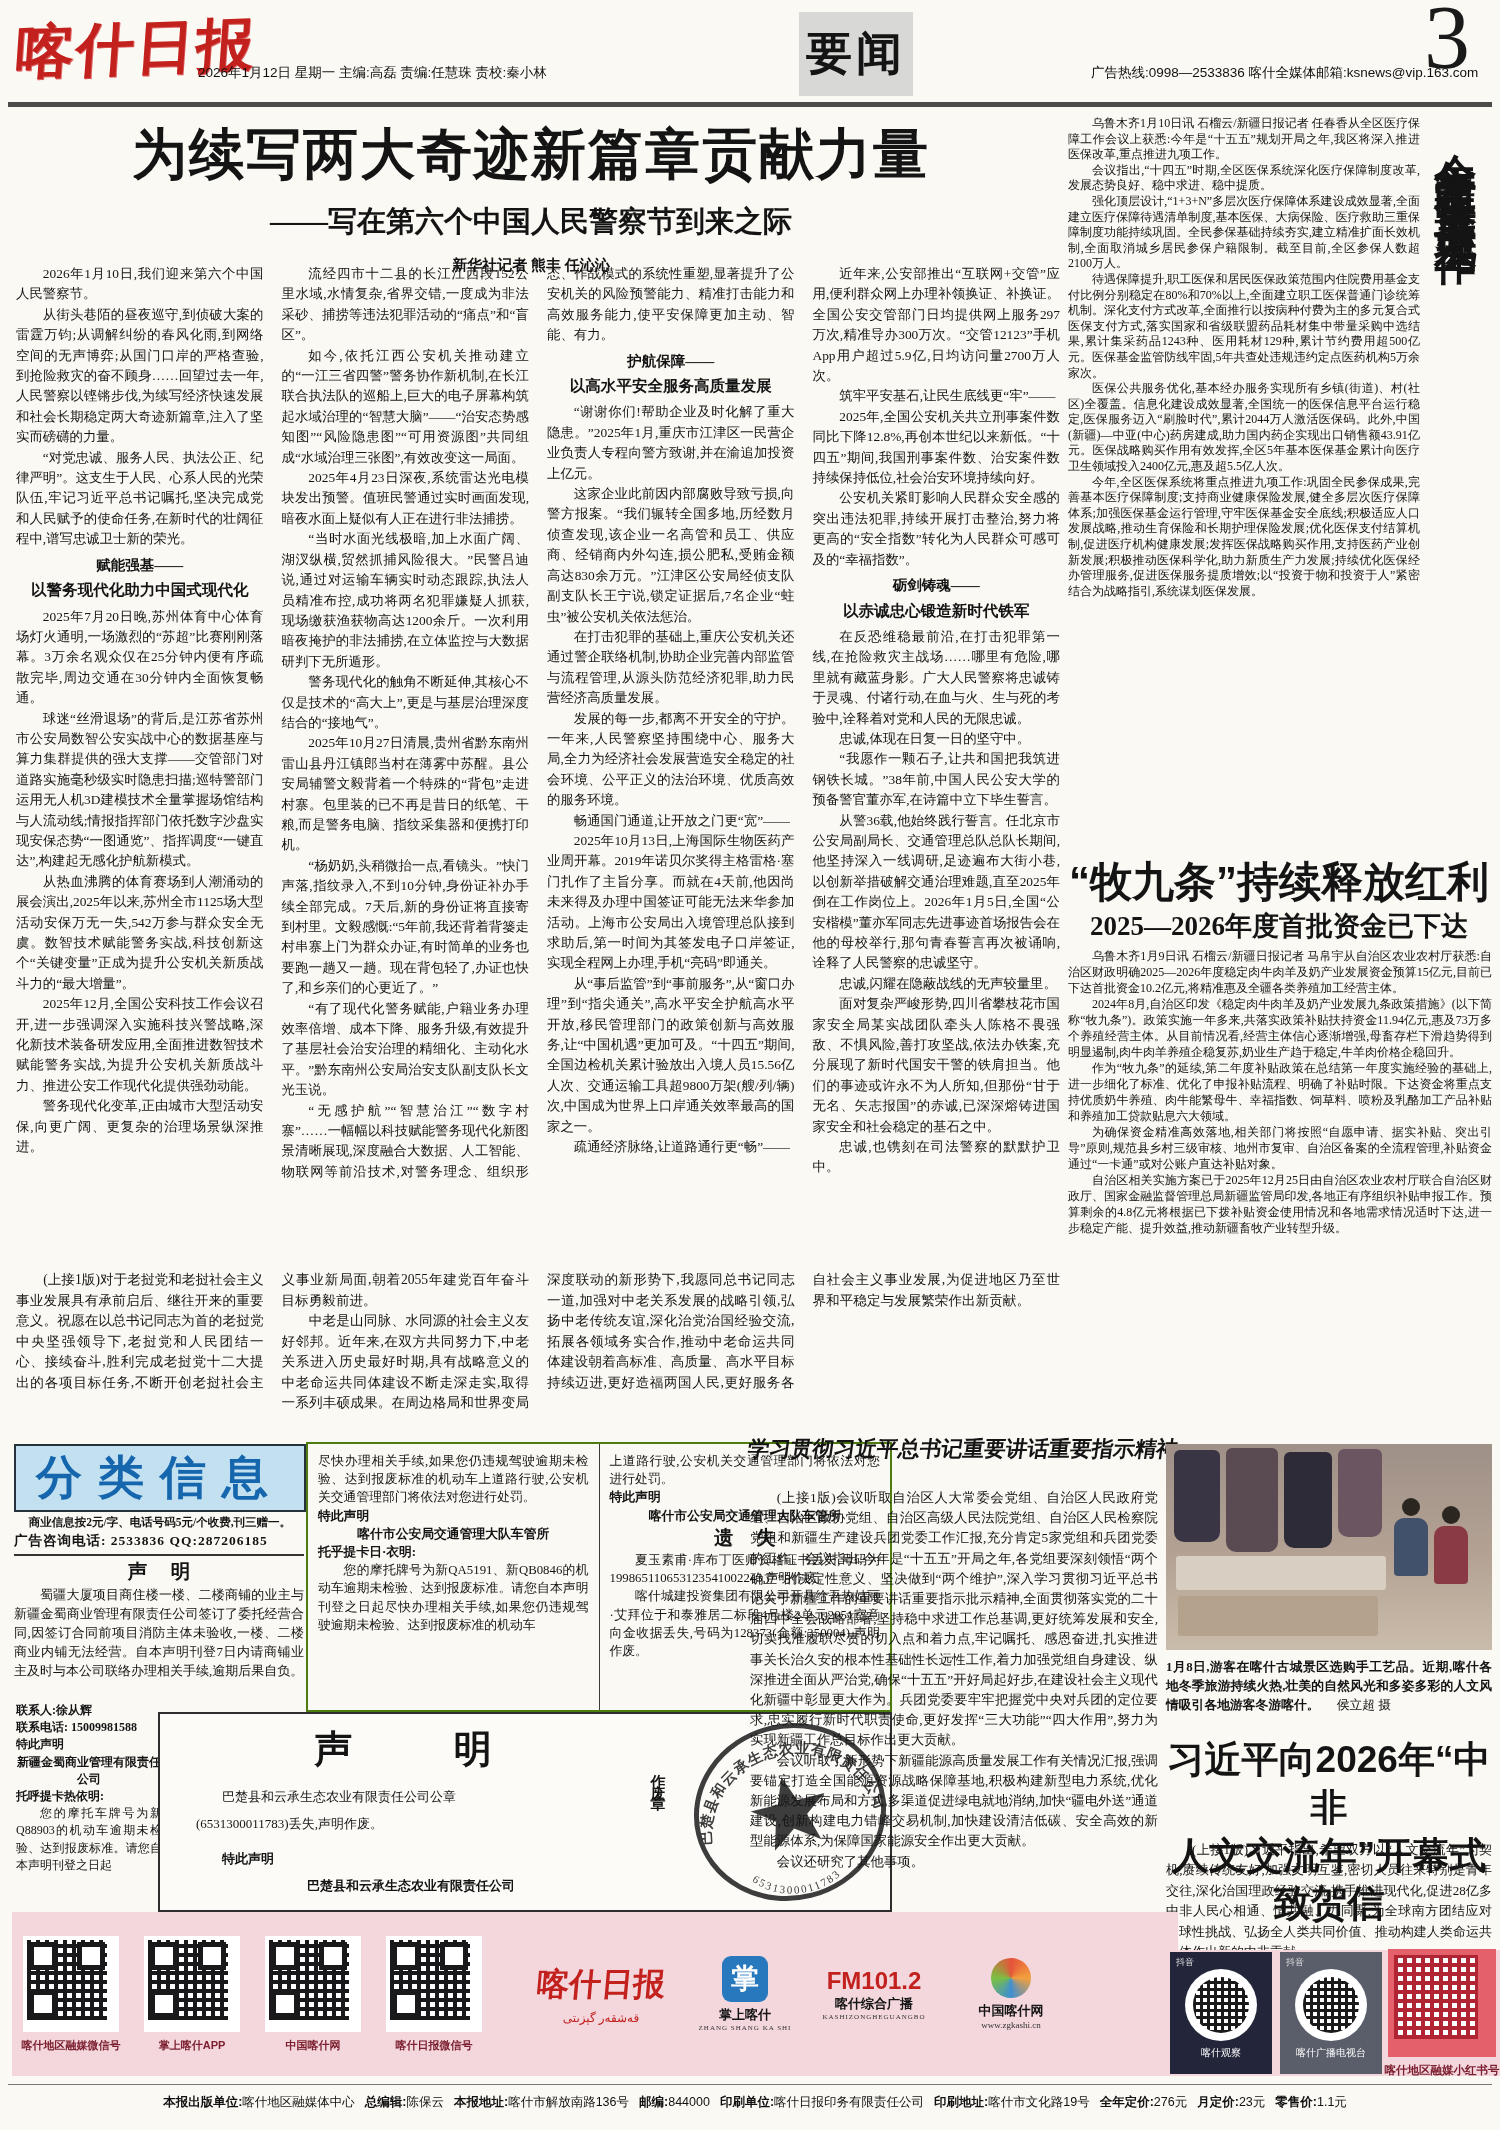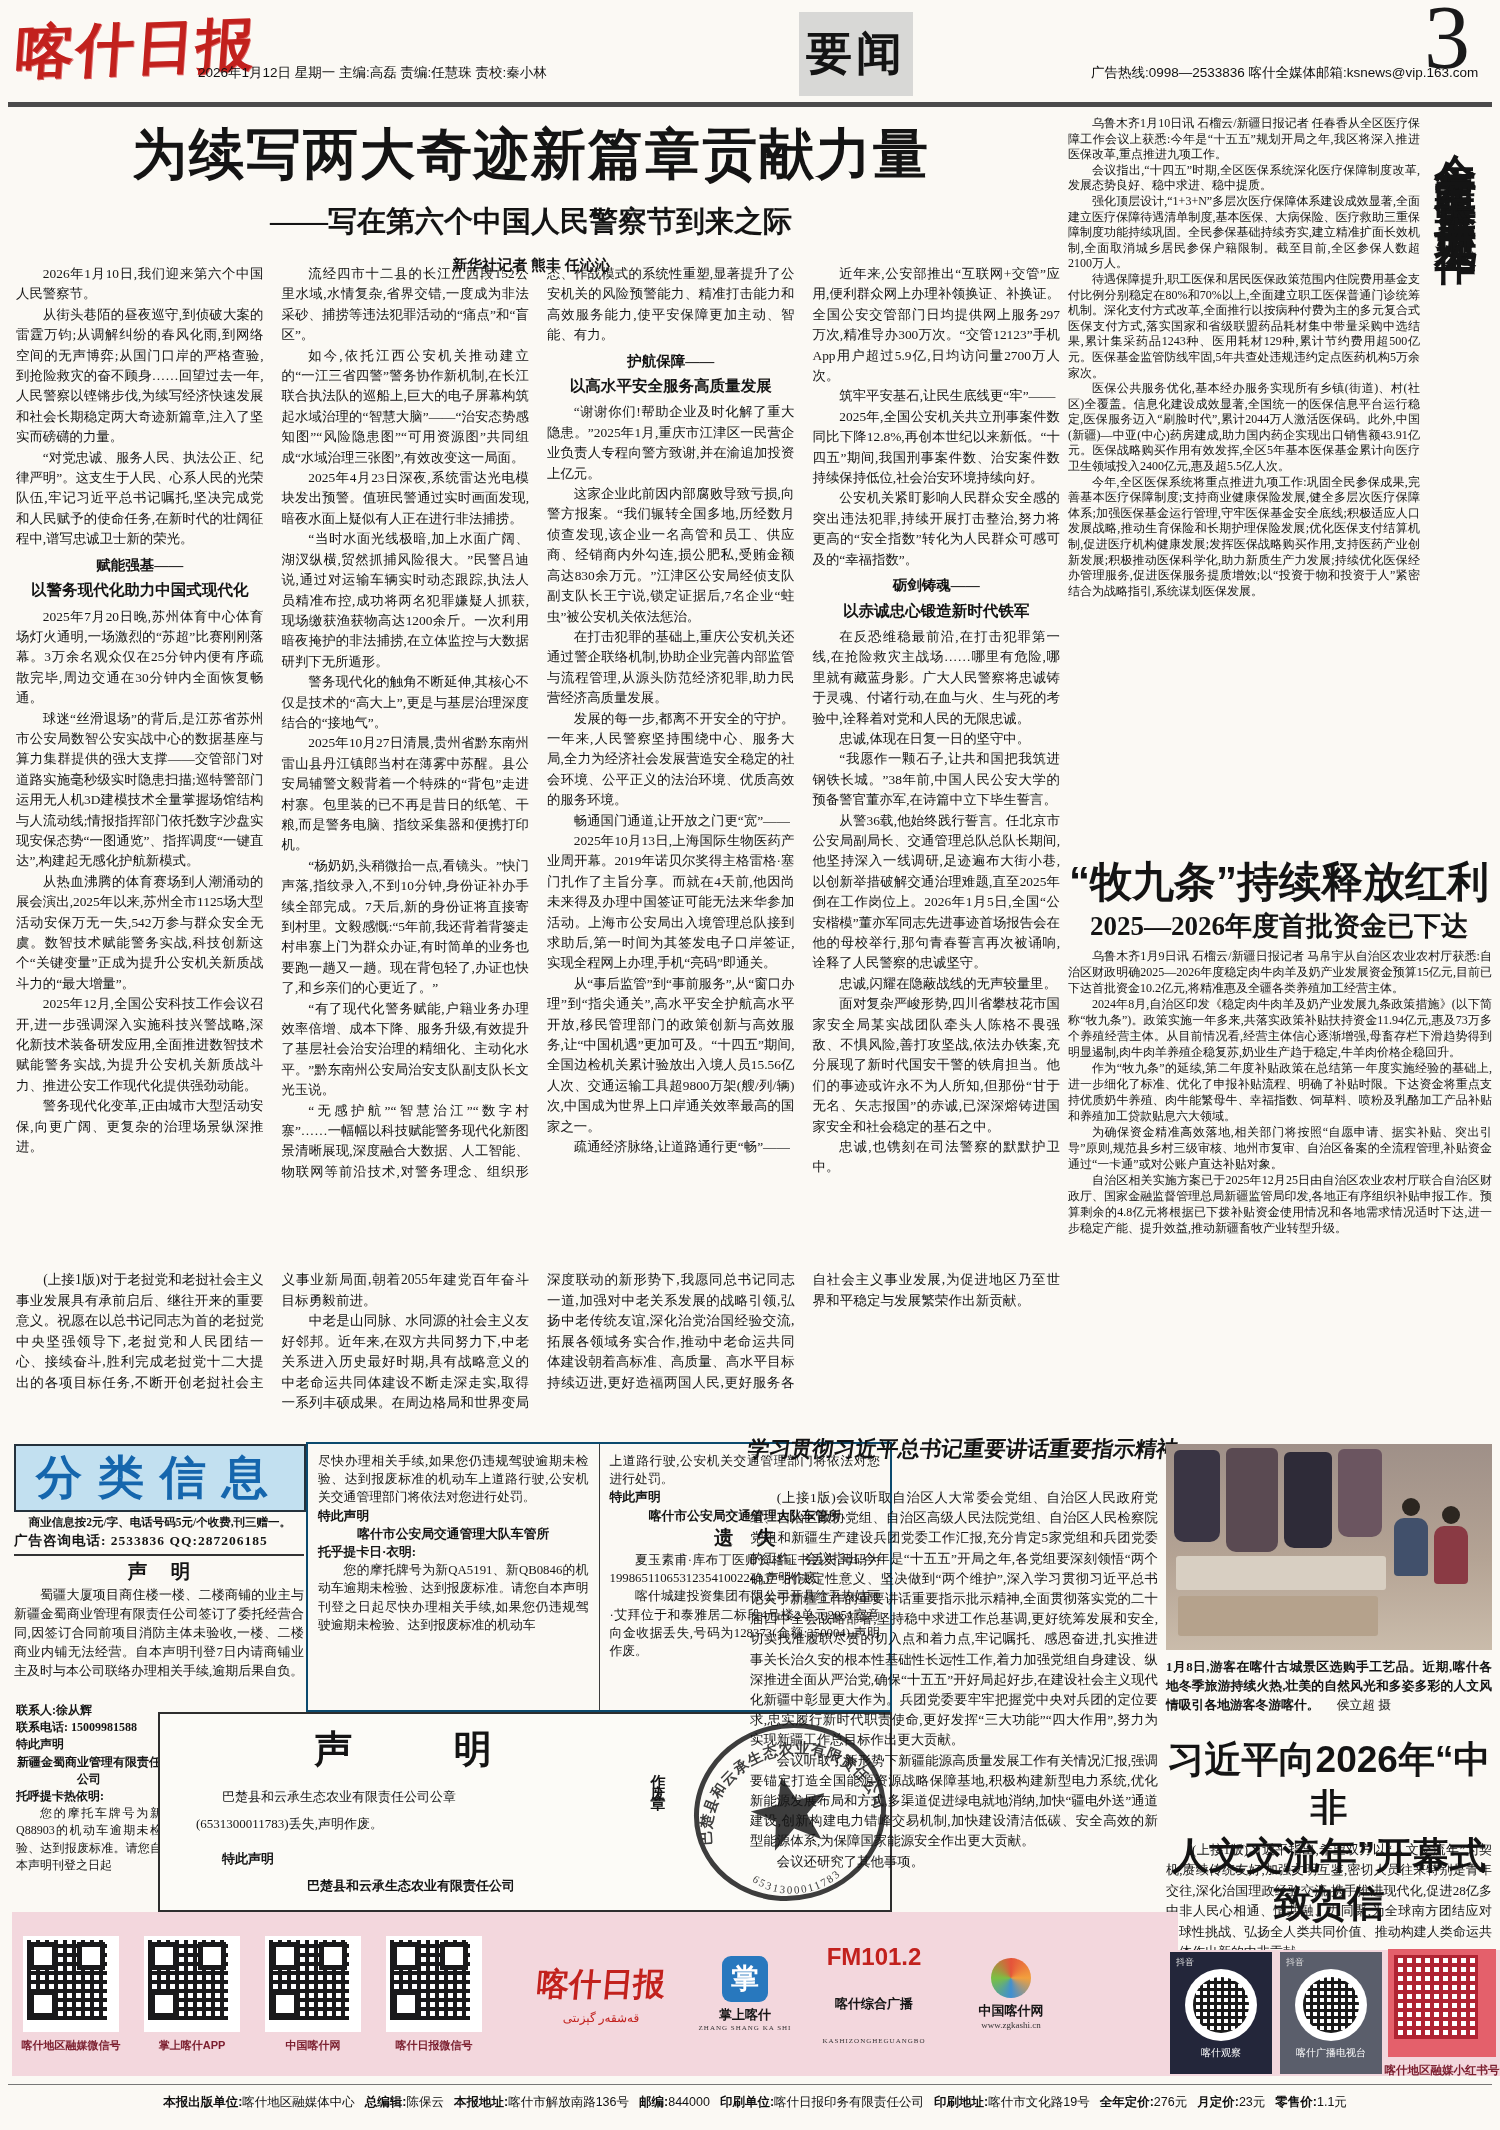--- a/index.html
+++ b/index.html
@@ -38,21 +38,21 @@
   .africa-title{font-size:37px;font-weight:900;text-align:center;line-height:48px;font-family:"Liberation Sans",sans-serif;}
 
   
   .cols4{column-count:4;column-gap:18px;column-fill:auto;}
 
   
   .cls-header{background:#c2e0f0;border:2px solid #25323c;display:flex;align-items:center;justify-content:center;
               font-size:46px;font-weight:900;color:#1566ad;letter-spacing:16px;font-family:"Liberation Sans",sans-serif;}
   .cls-fee{font-size:11.5px;font-weight:700;text-align:center;}
   .cls-phone{font-size:13.5px;font-weight:700;text-align:left;border-bottom:2px solid #333;padding-bottom:4px;letter-spacing:1px;}
-  .group-box{border:2px solid #0c4a6e;display:flex;}
+  .group-box{border:2px solid #4d7c0f;display:flex;}
   .group-box .gcol{width:50%;padding:8px 10px;overflow:hidden;text-align:justify;font-size:12.8px;line-height:18.2px;}
   .group-box .gcol:first-child{border-right:1.5px solid #3c3c3c;}
 
   .stmt-box{border:2px solid #2e2e2e;background:#fcfbf7;}
   .stmt-title{font-size:38px;font-weight:900;letter-spacing:46px;padding-left:46px;text-align:center;width:400px;}
   .stmt-line{font-size:13px;line-height:27px;width:430px;margin-left:36px;}
   .zuofei{writing-mode:vertical-rl;font-size:15px;font-weight:700;letter-spacing:10px;}
 
   
   .photo{background:linear-gradient(180deg,#9f9088 0%,#b4a394 55%,#cabcab 100%);position:relative;overflow:hidden;}
@@ -304,21 +304,21 @@
       </div>
     <div class="brand" style="margin-left:26px;width:160px;">
       <div style="font-size:32px;font-weight:900;color:#c2211d;font-family:'DejaVu Serif',serif;transform:skewX(-5deg);">喀什日报</div>
       <div style="font-size:12px;color:#c2211d;margin-top:4px;">قەشقەر گېزىتى</div>
     </div>
     <div class="brand" style="width:104px;">
       <div style="width:46px;height:46px;background:#2878be;border-radius:9px;color:#fff;font-size:28px;font-weight:900;display:flex;align-items:center;justify-content:center;">掌</div>
       <div style="font-size:13px;font-weight:800;margin-top:4px;">掌上喀什</div>
       <div style="font-size:7px;letter-spacing:1px;color:#333;">ZHANG SHANG KA SHI</div>
     </div>
-    <div class="brand" style="width:130px;gap:24px;">
+    <div class="brand" style="width:130px;">
       <div style="font-size:24px;font-weight:900;color:#c2211d;font-family:'Liberation Sans',sans-serif;">FM101.2</div>
       <div style="font-size:13px;font-weight:800;">喀什综合广播</div>
       <div style="font-size:7px;letter-spacing:1px;color:#333;">KASHIZONGHEGUANGBO</div>
     </div>
     <div class="brand" style="width:120px;">
       <div style="width:40px;height:40px;border-radius:50%;background:conic-gradient(#e5533a,#f2a03d,#3f8fd2,#7bc043,#e5533a);"></div>
       <div style="font-size:13px;font-weight:800;margin-top:4px;">中国喀什网</div>
       <div style="font-size:9px;color:#333;">www.zgkashi.cn</div>
     </div>
   </div>

